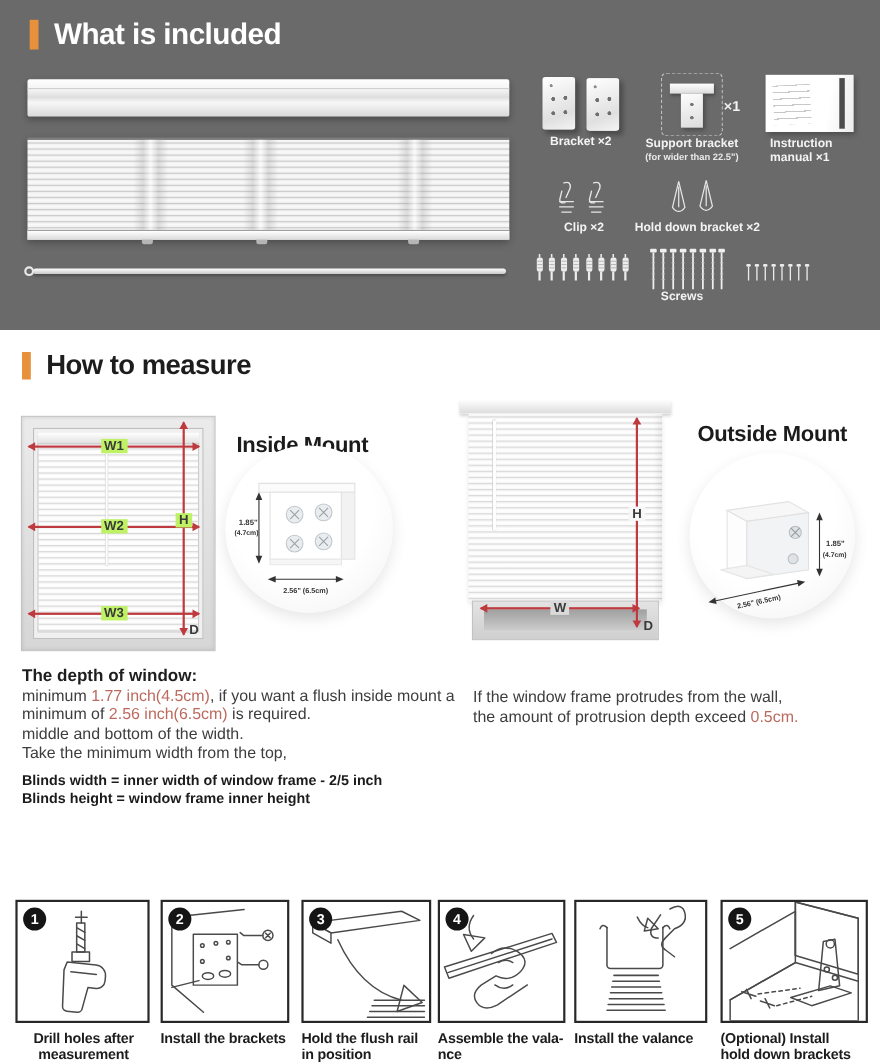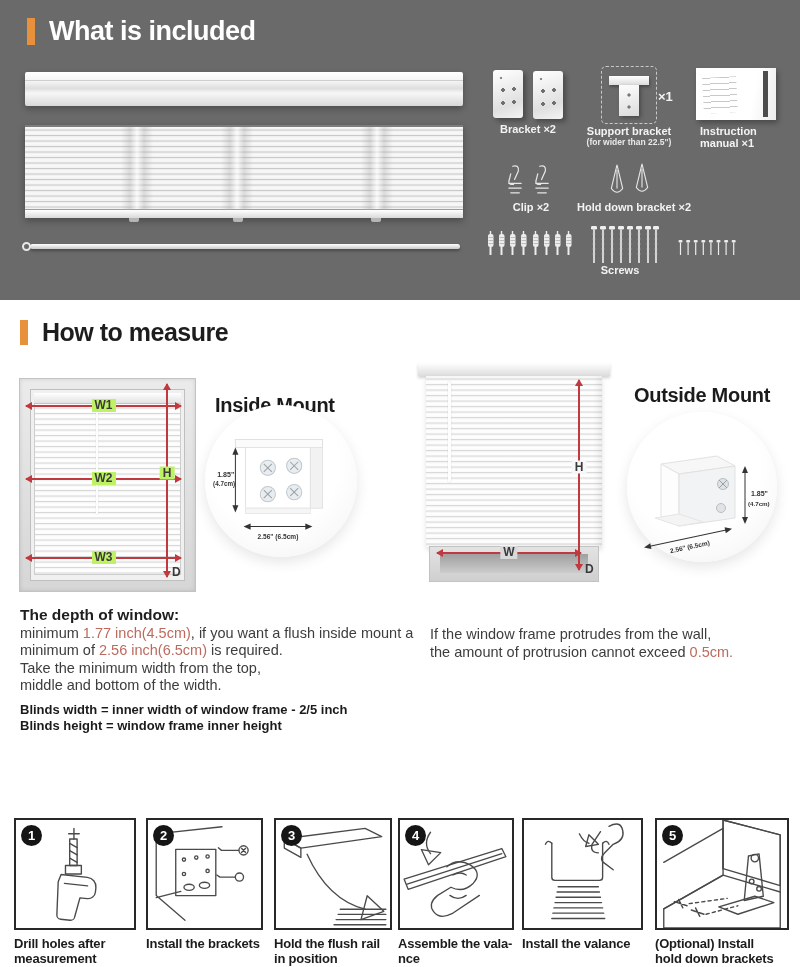--- a/index.html
+++ b/index.html
@@ -354,49 +354,49 @@
         <polygon points="106,126 99,123 99,129" fill="#333"></polygon>
         <text x="61" y="137" font-size="6.5" fill="#333" text-anchor="middle">2.56"  (6.5cm)</text>
       </g>
     </svg>
   </div>
 
   <div class="mcol mcol-left">
     <div class="mh">The depth of window:</div>
     <div><span>minimum </span><span class="hl">1.77 inch(4.5cm)</span><span>, if you want a flush inside mount a</span></div>
     <div><span>minimum of </span><span class="hl">2.56 inch(6.5cm)</span><span> is required.</span></div>
+    <div>middle and bottom of the width.</div>
     <div>Take the minimum width from the top,</div>
-    <div>middle and bottom of the width.</div>
     <div class="formulas">
       <div>Blinds width = inner width of window frame - 2/5 inch</div>
       <div>Blinds height = window frame inner height</div>
     </div>
   </div>
   <div class="mcol mcol-right">
     <div>If the window frame protrudes from the wall,</div>
-    <div><span>the amount of protrusion cannot exceed </span><span class="hl">0.5cm.</span></div>
+    <div><span>the amount of protrusion depth exceed </span><span class="hl">0.5cm.</span></div>
   </div>
 </div>
 
 <div class="sec sec-install">
 
   <div class="panel" style="left:14px; width:122px;">
     <div class="badge">1</div>
     <svg class="art" viewBox="0 0 110 102">
       <path d="M54 8v10M49 13h10" stroke="#8a8a8a"></path>
       <rect x="50" y="18" width="7" height="25" fill="#fff"></rect>
       <path d="M50 22l7 4M50 29l7 4M50 36l7 4" stroke="#999"></path>
       <rect x="46" y="43" width="15" height="8" fill="#fff"></rect>
       <g transform="rotate(6 55 70)">
         <path d="M40 53h25a9 9 0 0 1 9 9v4a7 7 0 0 1-7 7h-7l-3 18a4 4 0 0 1-4 4h-9a4 4 0 0 1-4-4l-2-31z" fill="#fff"></path>
         <path d="M44 61h22" stroke="#aaa"></path>
       </g>
     </svg>
   </div>
-  <div class="step-cap" style="left:14px; width:124px;">Drill holes after
+  <div class="step-cap" style="left:14px; width:124px;text-align:center;">Drill holes after
 measurement</div>
 
   <div class="panel" style="left:146px; width:117px;">
     <div class="badge">2</div>
     <svg class="art" viewBox="0 0 110 102">
       <path d="M8 12L72 5M8 12v60l28 24M8 74l24-6" stroke="#999"></path>
       <rect x="27" y="27" width="39" height="45" fill="#fff"></rect>
       <circle cx="35" cy="37" r="1.6"></circle>
         <circle cx="47" cy="35" r="1.6"></circle>
         <circle cx="58" cy="34" r="1.6"></circle>

